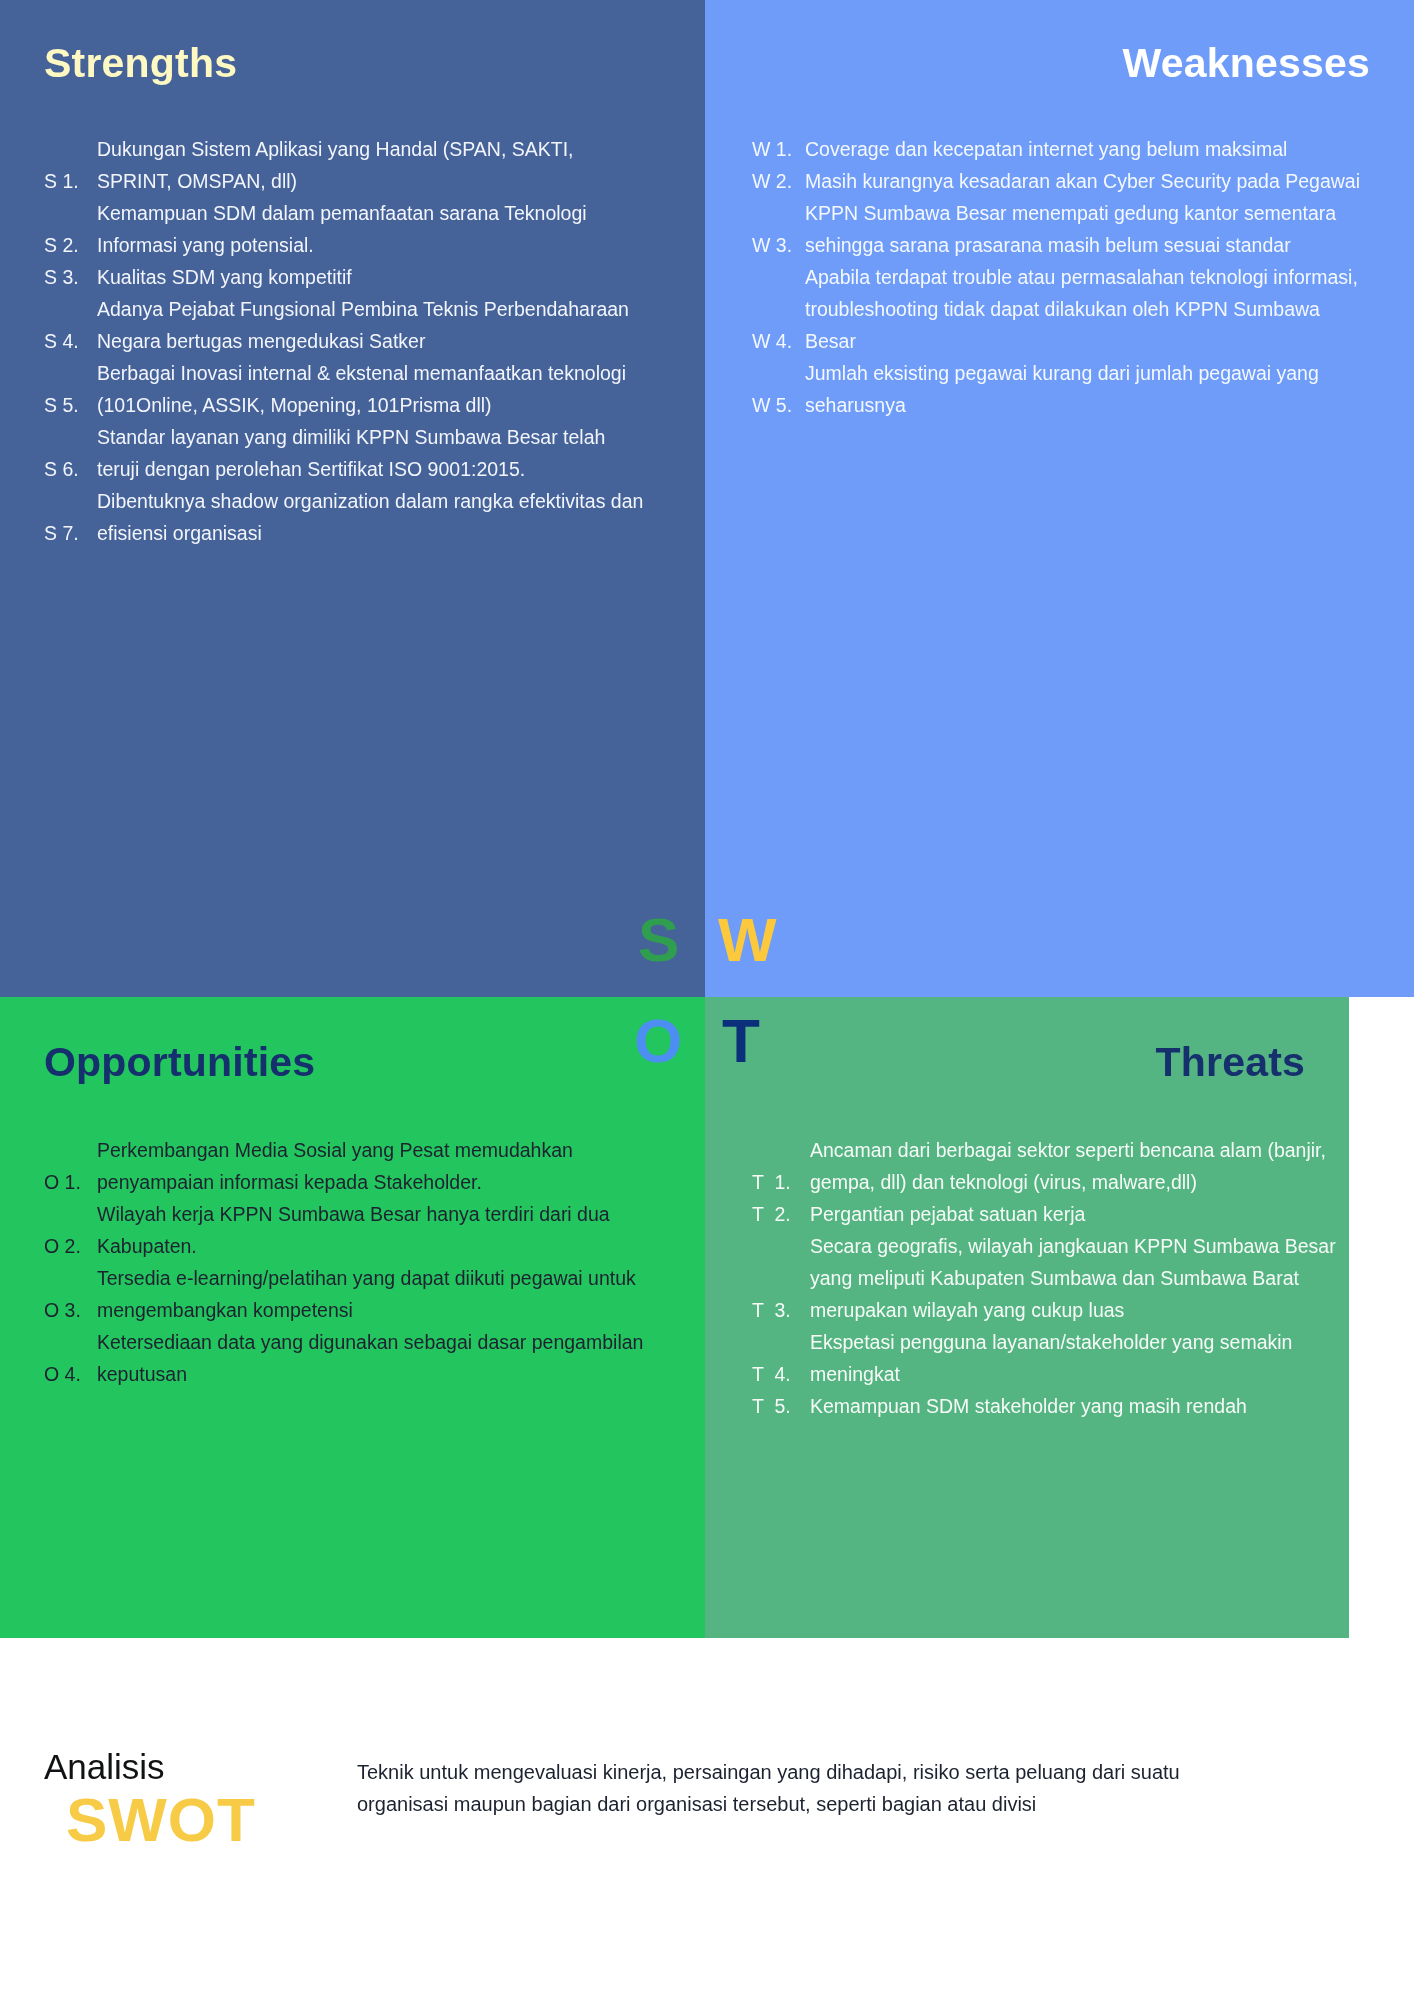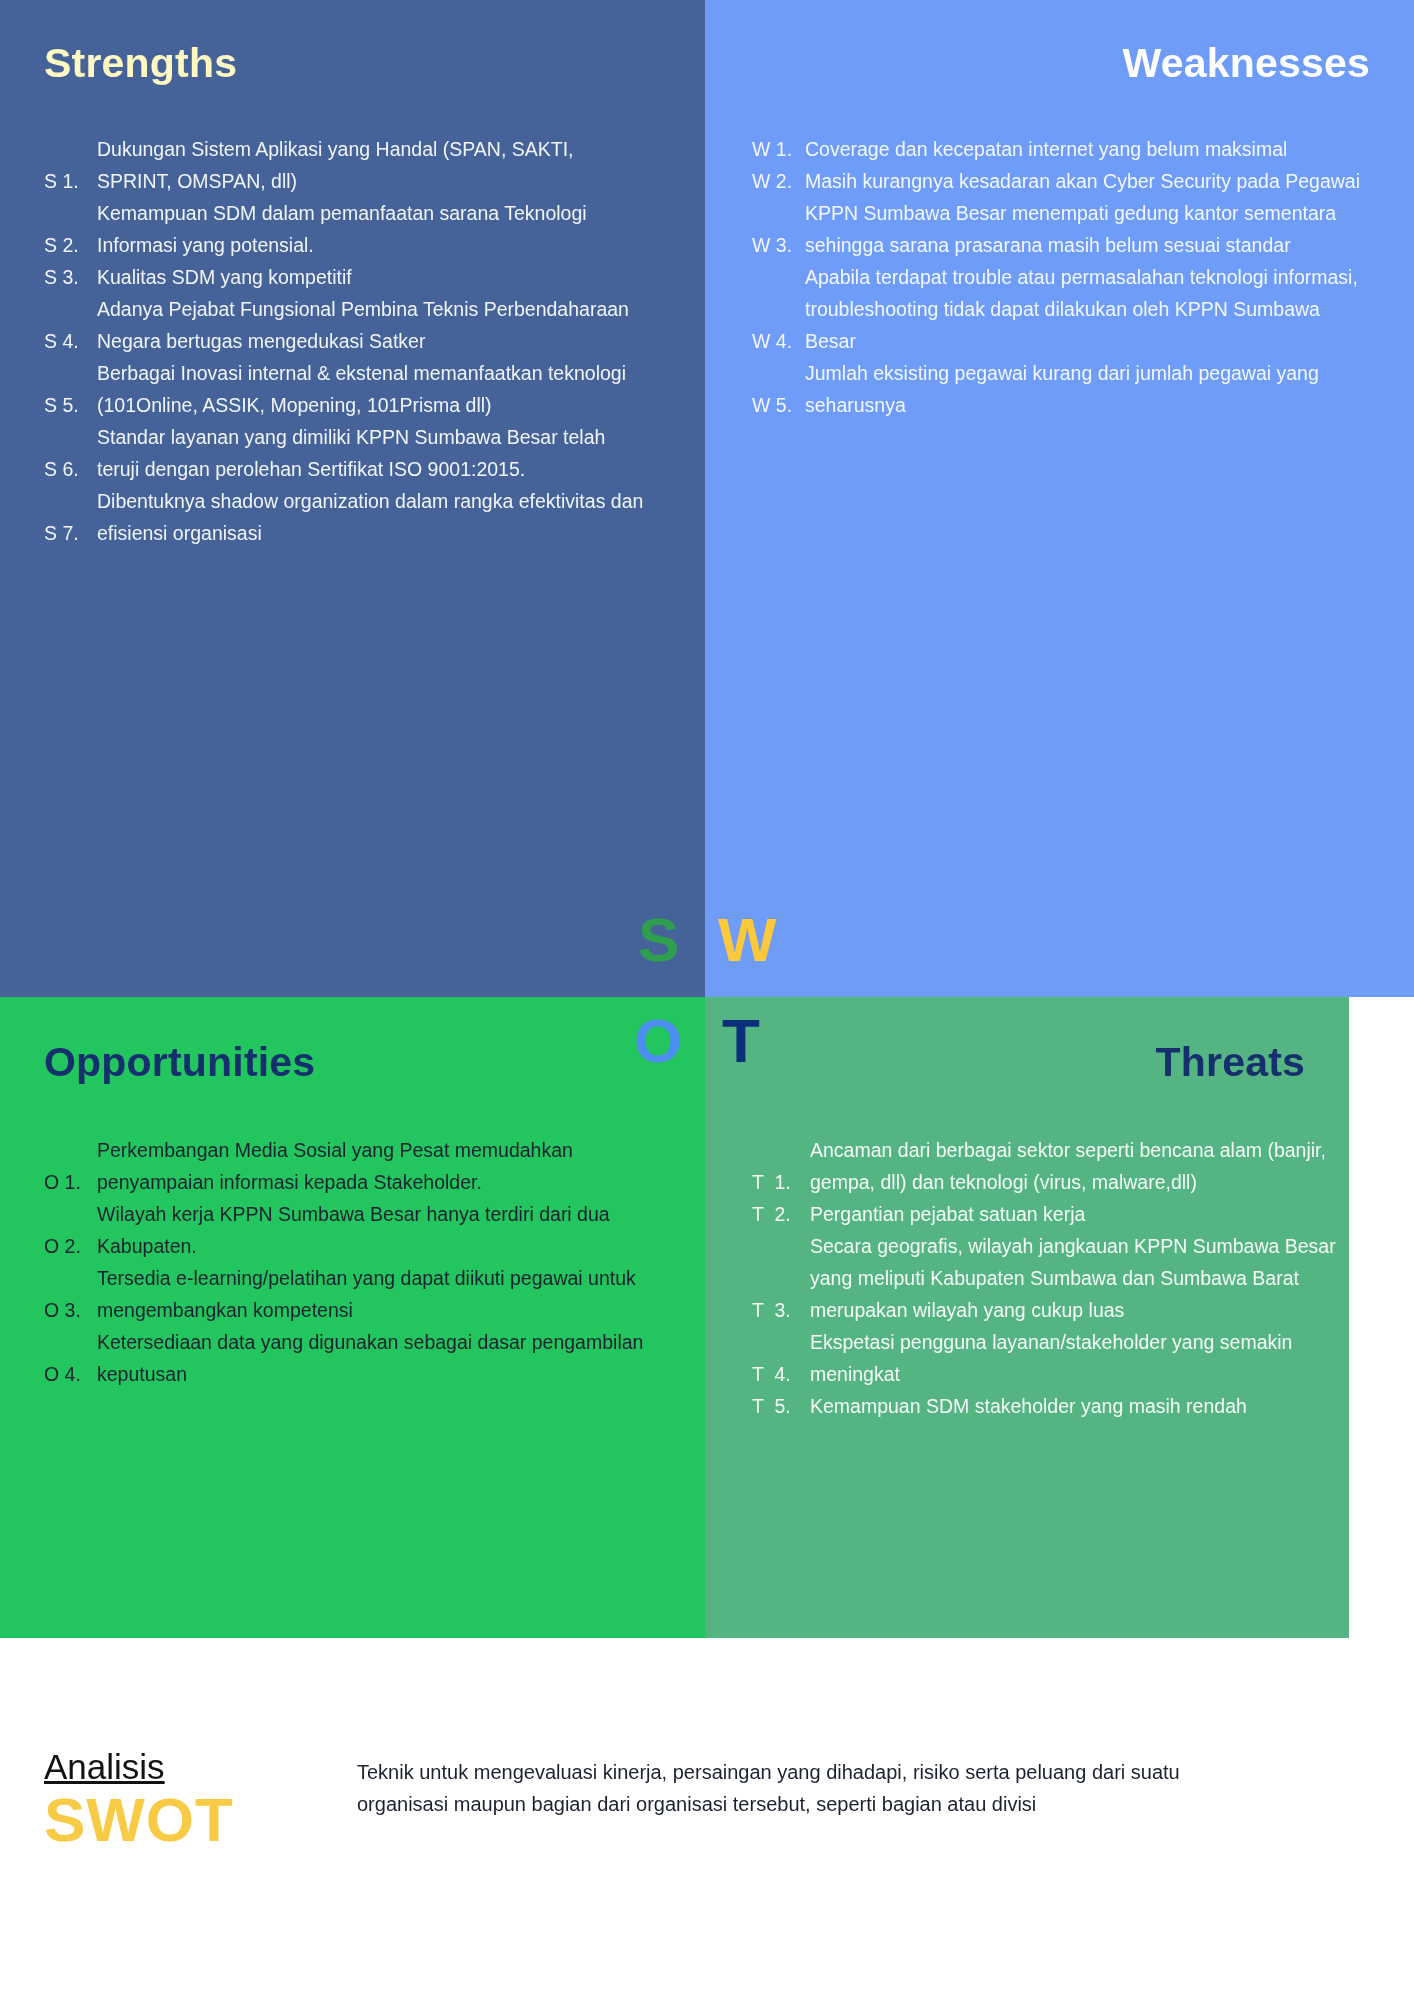--- a/index.html
+++ b/index.html
@@ -54,22 +54,22 @@
   .center-letters{position:absolute;left:0;top:0;width:1414px;height:1638px;pointer-events:none;}
   .cl{position:absolute;font-size:62px;font-weight:700;line-height:1;font-family:"Liberation Sans",sans-serif;}
   .cl-s{left:638px;top:909px;color:#2f9e4f;}
   .cl-w{left:718px;top:909px;color:#fbc93b;}
   .cl-o{left:634px;top:1010px;color:#4d8ef2;}
   .cl-t{left:722px;top:1010px;color:#0b2f7a;}
 
   
   .footer{position:absolute;left:0;top:1638px;width:1414px;height:362px;background:#ffffff;}
   .foot-left{position:absolute;left:44px;top:110px;}
-  .foot-analisis{font-size:35px;color:#111214;line-height:1.1;font-weight:400;text-decoration:underline;}
-  .foot-swot{font-size:62px;color:#f7cb45;line-height:1.05;font-weight:600;letter-spacing:1px;}
+  .foot-analisis{font-size:35px;color:#111214;line-height:1.1;font-weight:400;}
+  .foot-swot{font-size:62px;color:#f7cb45;line-height:1.05;font-weight:600;letter-spacing:1px;margin-left:22px;}
   .foot-desc{
     position:absolute;left:357px;top:118px;width:870px;
     font-size:20px;line-height:32px;color:#1d2230;
   }
 </style>
 </head>
 <body>
 
 <div class="board">
 

